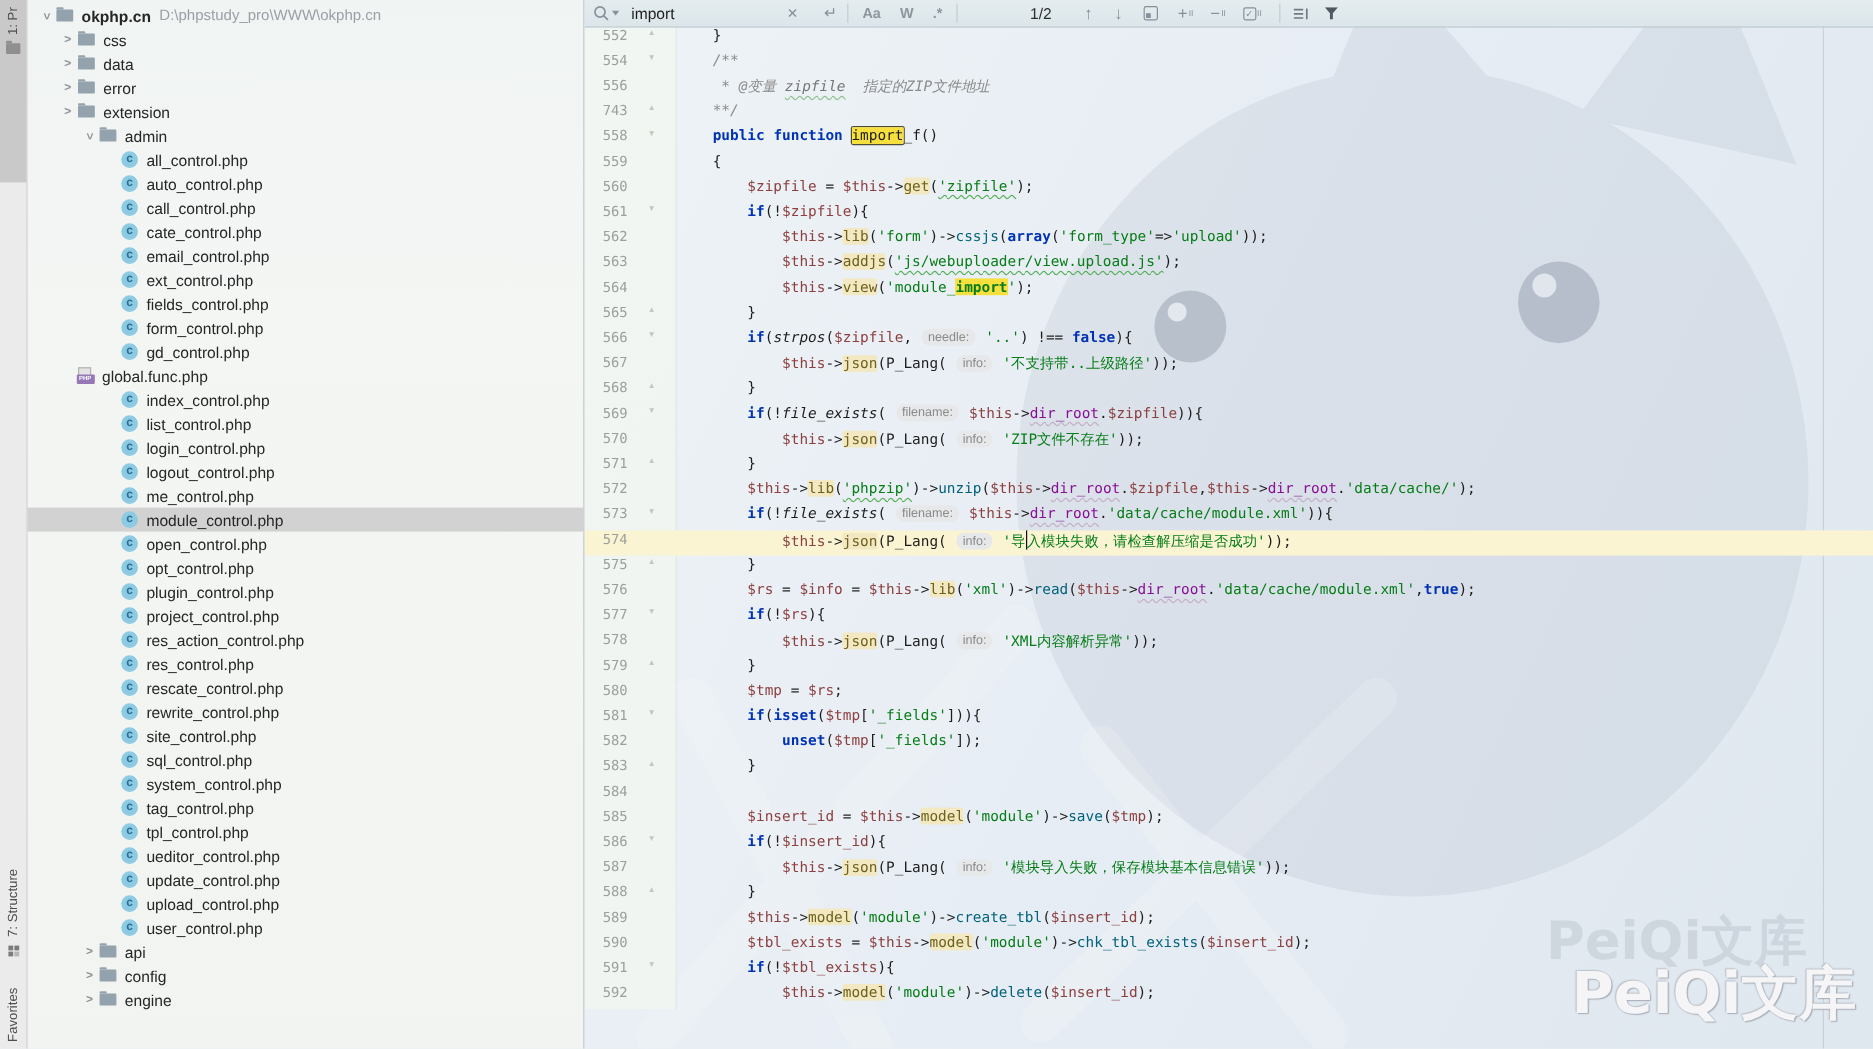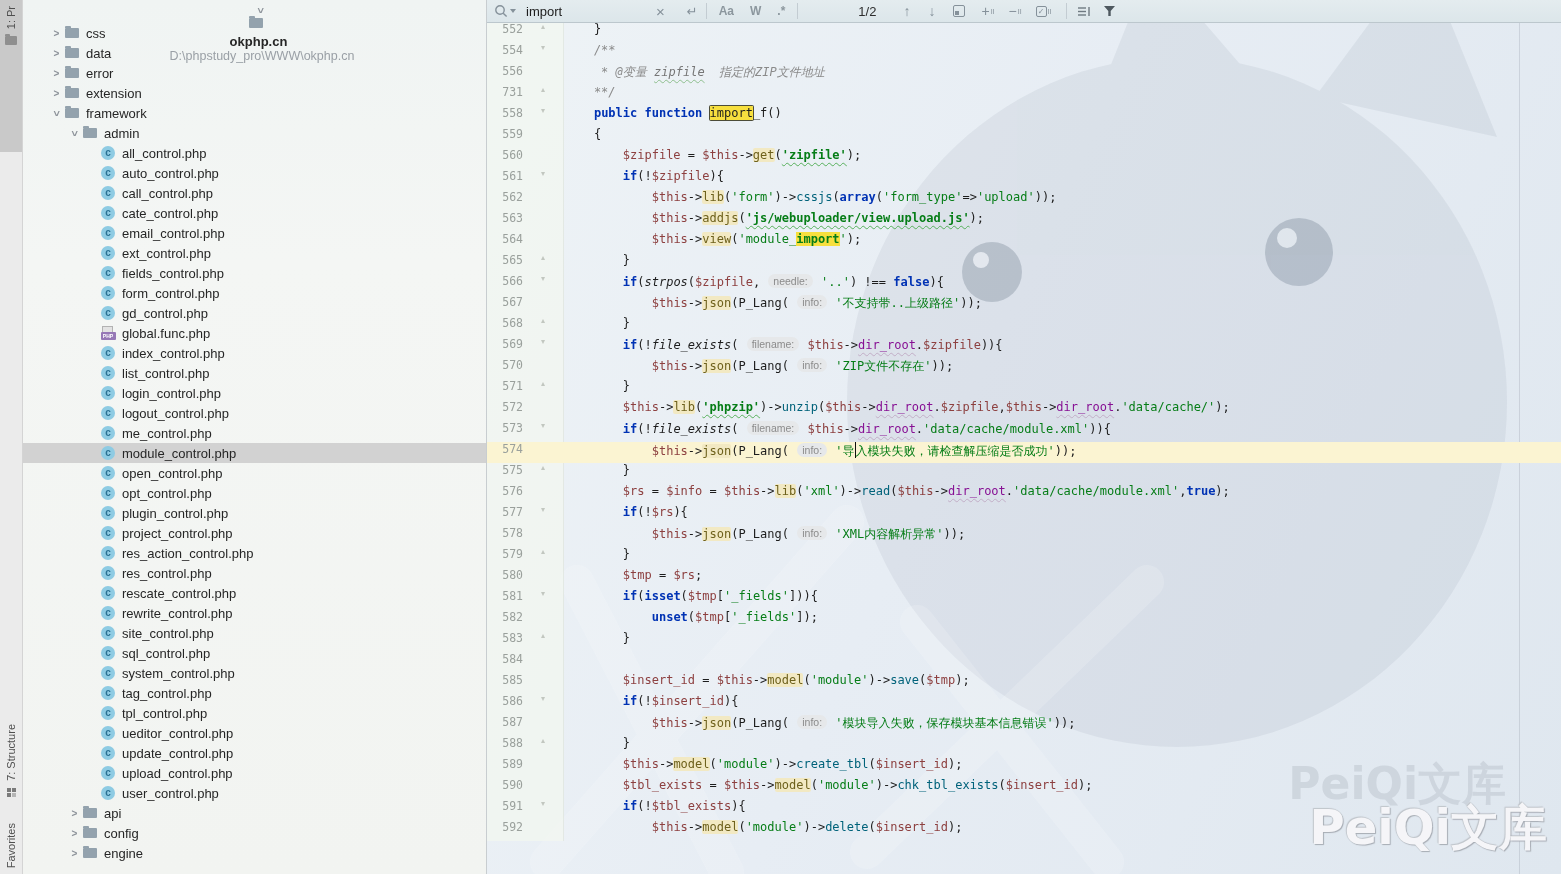--- a/index.html
+++ b/index.html
@@ -66,21 +66,21 @@
   .current .gut{background:transparent;border-right-color:transparent;}
   .ln{flex:0 0 36px;text-align:right;color:#9aa09c;font-size:11.5px;}
   .fold{flex:0 0 40px;text-align:center;color:#c2c7c0;font-size:8px;font-family:"DejaVu Sans",sans-serif;}
   .codetext{flex:1 1 auto;padding-left:1px;}
 
   
   .t-d{color:#1d1d1d;}
   .t-k{color:#0032b4;font-weight:600;}
   .t-v{color:#8d4040;}
   .t-s{color:#067d17;font-weight:400;}
-  .t-sw{color:#067d17;font-weight:700;text-decoration:underline wavy #57b05c 1px;text-underline-offset:3px;}
+  .t-sw{color:#067d17;font-weight:400;text-decoration:underline wavy #57b05c 1px;text-underline-offset:3px;}
   .t-m{color:#6e611c;background:#f2e9c3;border-radius:2px;}
   .t-f{color:#00627a;}
   .t-gi{color:#1d1d1d;font-style:italic;}
   .t-fld{color:#871094;text-decoration:underline wavy #c2aec7 1px;text-underline-offset:3px;}
   .t-c{color:#8a8a8a;font-style:italic;}
   .t-c2{color:#767676;font-style:italic;text-decoration:underline wavy #8fbf8f 1px;text-underline-offset:3px;}
   .t-h{display:inline-block;background:#e6e8ea;color:#8b8b8b;border-radius:8px;padding:0 5px;margin:0 1px;
     font:10.5px "Liberation Sans","DejaVu Sans",sans-serif;line-height:14px;vertical-align:1px;}
   .t-ms{background:#f7df3e;color:#1d1d1d;box-shadow:0 0 0 1px #4c4c38;border-radius:1px;}
   .t-sm{background:#f7df3e;color:#067d17;font-weight:600;}
@@ -108,21 +108,21 @@
         <span class="struct-icon"></span>
       </div>
       <div class="stripe-btn">
         <span class="vtext">Favorites</span>
       </div>
     </div>
   </div>
 
   <div class="tree-panel">
     <div>
-        <div class="trow" style="padding-left: 9px; flex-direction: column;">
+        <div class="trow" style="padding-left: 9px;">
           <span class="chev exp">&gt;</span>
           <span class="ticon">
             <span class="tfolder"></span>
           </span>
           <span class="rootname">okphp.cn</span>
           <span class="rootpath">D:\phpstudy_pro\WWW\okphp.cn</span>
         </div>
         <div class="trow" style="padding-left: 27px;">
           <span class="chev">&gt;</span>
           <span class="ticon">
@@ -144,27 +144,20 @@
           </span>
           <span>error</span>
         </div>
         <div class="trow" style="padding-left: 27px;">
           <span class="chev">&gt;</span>
           <span class="ticon">
             <span class="tfolder"></span>
           </span>
           <span>extension</span>
         </div>
-        <div class="trow" style="padding-left: 27px;">
-          <span class="chev exp">&gt;</span>
-          <span class="ticon">
-            <span class="tfolder"></span>
-          </span>
-          <span>framework</span>
-        </div>
         <div class="trow" style="padding-left: 45px;">
           <span class="chev exp">&gt;</span>
           <span class="ticon">
             <span class="tfolder"></span>
           </span>
           <span>admin</span>
         </div>
         <div class="trow" style="padding-left: 63px;">
           <span class="chev"></span>
           <span class="ticon">
@@ -221,21 +214,21 @@
           </span>
           <span>form_control.php</span>
         </div>
         <div class="trow" style="padding-left: 63px;">
           <span class="chev"></span>
           <span class="ticon">
             <span class="tclass">c</span>
           </span>
           <span>gd_control.php</span>
         </div>
-        <div class="trow" style="padding-left: 63px;">
+        <div class="trow" style="padding-left: 26px;">
           <span class="chev"></span>
           <span class="ticon">
             <span class="tphp"></span>
           </span>
           <span>global.func.php</span>
         </div>
         <div class="trow" style="padding-left: 63px;">
           <span class="chev"></span>
           <span class="ticon">
             <span class="tclass">c</span>
@@ -492,21 +485,21 @@
         <svg width="11" height="11" viewBox="0 0 11 11">
             <polygon points="0,0 11,0 6.7,5 6.7,10 4.3,10 4.3,5" fill="#4e585f"></polygon>
           </svg>
         </span>
     </div>
 
     <div class="code">
         <div class="code-line"><span class="gut"><span class="ln">552</span><span class="fold">▴</span></span><span class="codetext"><span class="t-d">    }</span></span></div>
         <div class="code-line"><span class="gut"><span class="ln">554</span><span class="fold">▾</span></span><span class="codetext"><span class="t-c">    /**</span></span></div>
         <div class="code-line"><span class="gut"><span class="ln">556</span><span class="fold"></span></span><span class="codetext"><span class="t-c">     * @变量 </span><span class="t-c2">zipfile</span><span class="t-c">  指定的ZIP文件地址</span></span></div>
-        <div class="code-line"><span class="gut"><span class="ln">731</span><span class="fold">▴</span></span><span class="codetext"><span class="t-c">    **/</span></span></div>
+        <div class="code-line"><span class="gut"><span class="ln">743</span><span class="fold">▴</span></span><span class="codetext"><span class="t-c">    **/</span></span></div>
         <div class="code-line"><span class="gut"><span class="ln">558</span><span class="fold">▾</span></span><span class="codetext"><span class="t-d">    </span><span class="t-k">public</span><span class="t-d"> </span><span class="t-k">function</span><span class="t-d"> </span><span class="t-ms">import</span><span class="t-d">_f()</span></span></div>
         <div class="code-line"><span class="gut"><span class="ln">559</span><span class="fold"></span></span><span class="codetext"><span class="t-d">    {</span></span></div>
         <div class="code-line"><span class="gut"><span class="ln">560</span><span class="fold"></span></span><span class="codetext"><span class="t-d">        </span><span class="t-v">$zipfile</span><span class="t-d"> = </span><span class="t-v">$this</span><span class="t-d">-&gt;</span><span class="t-m">get</span><span class="t-d">(</span><span class="t-sw">'zipfile'</span><span class="t-d">);</span></span></div>
         <div class="code-line"><span class="gut"><span class="ln">561</span><span class="fold">▾</span></span><span class="codetext"><span class="t-d">        </span><span class="t-k">if</span><span class="t-d">(!</span><span class="t-v">$zipfile</span><span class="t-d">){</span></span></div>
         <div class="code-line"><span class="gut"><span class="ln">562</span><span class="fold"></span></span><span class="codetext"><span class="t-d">            </span><span class="t-v">$this</span><span class="t-d">-&gt;</span><span class="t-m">lib</span><span class="t-d">(</span><span class="t-s">'form'</span><span class="t-d">)-&gt;</span><span class="t-f">cssjs</span><span class="t-d">(</span><span class="t-k">array</span><span class="t-d">(</span><span class="t-s">'form_type'</span><span class="t-d">=&gt;</span><span class="t-s">'upload'</span><span class="t-d">));</span></span></div>
         <div class="code-line"><span class="gut"><span class="ln">563</span><span class="fold"></span></span><span class="codetext"><span class="t-d">            </span><span class="t-v">$this</span><span class="t-d">-&gt;</span><span class="t-m">addjs</span><span class="t-d">(</span><span class="t-sw">'js/webuploader/view.upload.js'</span><span class="t-d">);</span></span></div>
         <div class="code-line"><span class="gut"><span class="ln">564</span><span class="fold"></span></span><span class="codetext"><span class="t-d">            </span><span class="t-v">$this</span><span class="t-d">-&gt;</span><span class="t-m">view</span><span class="t-d">(</span><span class="t-s">'module_</span><span class="t-sm">import</span><span class="t-s">'</span><span class="t-d">);</span></span></div>
         <div class="code-line"><span class="gut"><span class="ln">565</span><span class="fold">▴</span></span><span class="codetext"><span class="t-d">        }</span></span></div>
         <div class="code-line"><span class="gut"><span class="ln">566</span><span class="fold">▾</span></span><span class="codetext"><span class="t-d">        </span><span class="t-k">if</span><span class="t-d">(</span><span class="t-gi">strpos</span><span class="t-d">(</span><span class="t-v">$zipfile</span><span class="t-d">, </span><span class="t-h">needle:</span><span class="t-d"> </span><span class="t-s">'..'</span><span class="t-d">) !== </span><span class="t-k">false</span><span class="t-d">){</span></span></div>
         <div class="code-line"><span class="gut"><span class="ln">567</span><span class="fold"></span></span><span class="codetext"><span class="t-d">            </span><span class="t-v">$this</span><span class="t-d">-&gt;</span><span class="t-m">json</span><span class="t-d">(P_Lang( </span><span class="t-h">info:</span><span class="t-d"> </span><span class="t-s">'不支持带..上级路径'</span><span class="t-d">));</span></span></div>

